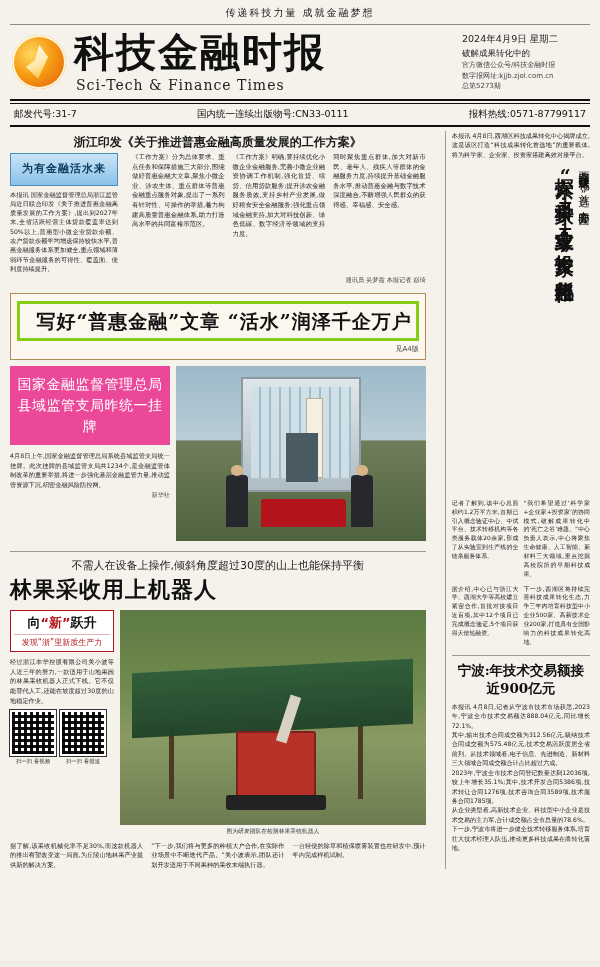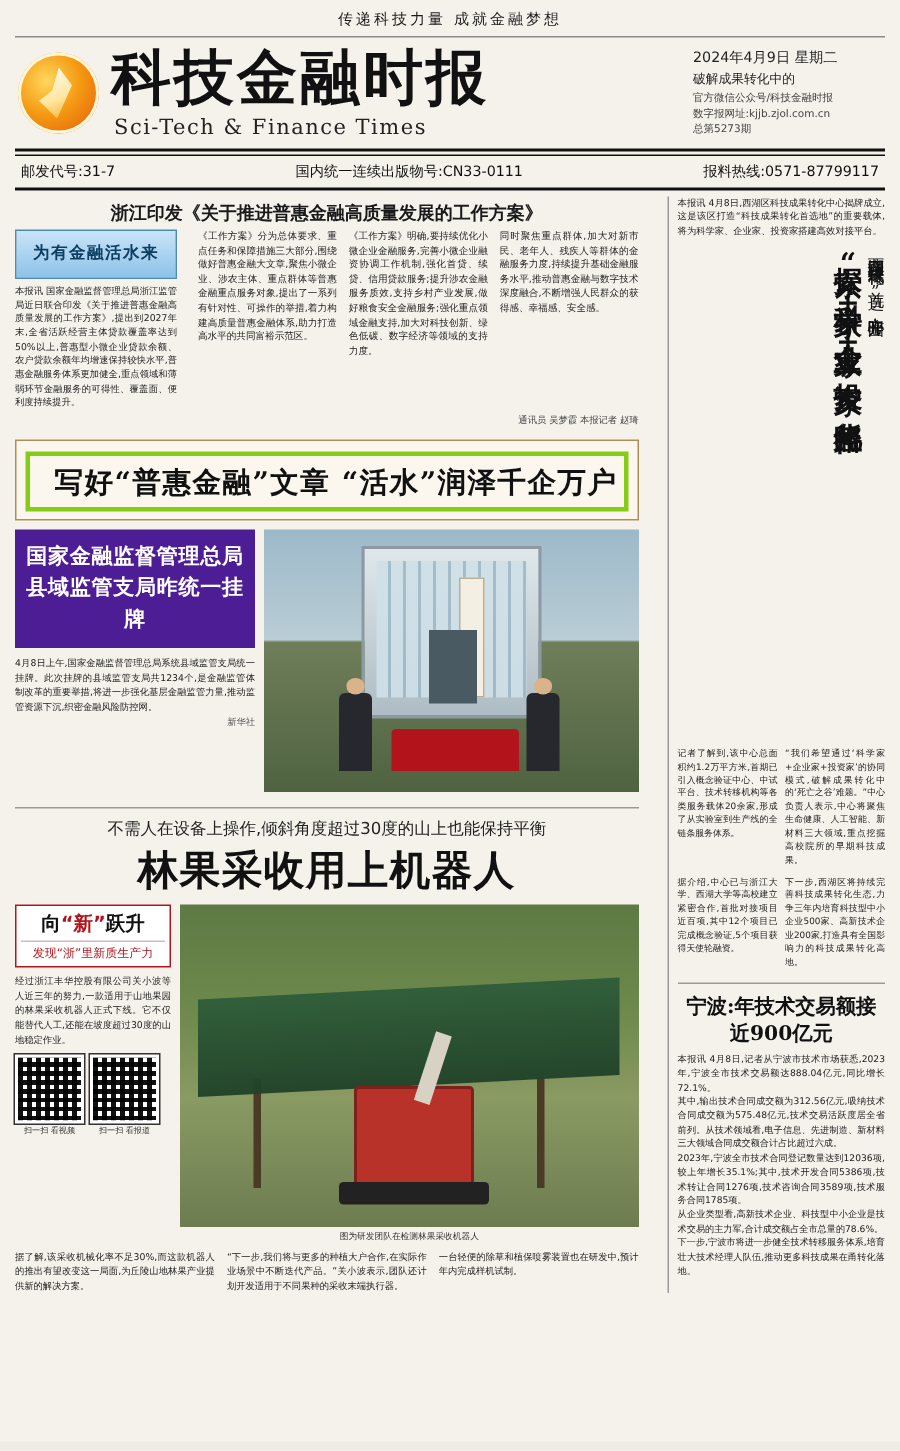--- a/index.html
+++ b/index.html
@@ -115,21 +115,21 @@
   .banner h2 {
     margin:0; font-family:"DejaVu Serif","Liberation Serif",serif;
     font-size:19px; font-weight:bold; color:#111; letter-spacing:1px;
   }
   .banner .ref { font-size:7px; color:#444; text-align:right; padding-top:3px; }
 
   
   .photo-row { display:flex; gap:6px; margin-top:4px; }
   .photo-left { width:160px; }
   .photo-title {
-    background:#4c1d95; color:#fff; font-weight:bold; font-size:14px;
+    background:#ec4899; color:#fff; font-weight:normal; font-size:14px;
     text-align:center; padding:8px 4px; line-height:1.5; letter-spacing:.5px;
   }
   .photo-caption {
     font-size:6.2px; line-height:1.55; color:#222; margin-top:6px; text-align:justify;
   }
   .photo-caption .sig { display:block; text-align:right; color:#555; }
   .photo {
     flex:1; height:175px; position:relative; overflow:hidden;
     background:linear-gradient(180deg,#9db9c9 0%, #b9cdd6 42%, #6f7d5a 43%, #4f6340 100%);
   }
@@ -150,22 +150,22 @@
   .ph-p1:after, .ph-p2:after { content:""; position:absolute; left:22%; top:-18%; width:56%; height:20%; background:#d9b48a; border-radius:50%; }
   .ph-sign {
     position:absolute; left:52%; top:18%; width:7%; height:46%;
     background:#f3efe2; border:1px solid #b9ae92;
   }
 
   
   .sub-story { margin-top:10px; border-top:1px solid #999; padding-top:6px; }
   .sub-kicker { text-align:center; font-size:11px; color:#222; padding-bottom:2px; }
   .sub-head {
-    text-align:center; font-family:Liberation Mono, monospace;
-    font-size:27px; font-weight:bold; color:#111; letter-spacing:1px; padding-bottom:5px;
+    font-family:Liberation Mono, monospace;
+    font-size:22px; font-weight:bold; color:#111; letter-spacing:1px; padding-bottom:5px;
   }
   .sub-body { display:flex; gap:6px; }
   .sub-left { width:104px; }
   .brand-box {
     border:1px solid #b3141b; padding:3px; text-align:center; margin-bottom:5px; background:#fff;
   }
   .brand-1 { font-size:13px; font-weight:bold; color:#111; }
   .brand-1 em { color:#b3141b; font-style:normal; }
   .brand-2 { font-size:8px; color:#b3141b; border-top:1px solid #e0b4b6; margin-top:2px; padding-top:2px; }
   .sub-col-text { font-size:6.2px; line-height:1.55; text-align:justify; color:#222; }
@@ -279,20 +279,21 @@
         <div class="c">《工作方案》分为总体要求、重点任务和保障措施三大部分,围绕做好普惠金融大文章,聚焦小微企业、涉农主体、重点群体等普惠金融重点服务对象,提出了一系列有针对性、可操作的举措,着力构建高质量普惠金融体系,助力打造高水平的共同富裕示范区。</div>
         <div class="c">《工作方案》明确,要持续优化小微企业金融服务,完善小微企业融资协调工作机制,强化首贷、续贷、信用贷款服务;提升涉农金融服务质效,支持乡村产业发展,做好粮食安全金融服务;强化重点领域金融支持,加大对科技创新、绿色低碳、数字经济等领域的支持力度。</div>
         <div class="c">同时聚焦重点群体,加大对新市民、老年人、残疾人等群体的金融服务力度,持续提升基础金融服务水平,推动普惠金融与数字技术深度融合,不断增强人民群众的获得感、幸福感、安全感。</div>
       </div>
       <div class="byline">通讯员 吴梦霞 本报记者 赵琦</div>
 
       <div class="banner">
         <div class="banner-inner">
           <h2>写好“普惠金融”文章  “活水”润泽千企万户</h2>
         </div>
+        <div class="ref">见A4版</div>
       </div>
 
       <div class="photo-row">
         <div class="photo-left">
           <div class="photo-title">
             <div>国家金融监督管理总局</div>
             <div>县域监管支局昨统一挂牌</div>
           </div>
           <div class="photo-caption">
             <span>4月8日上午,国家金融监督管理总局系统县域监管支局统一挂牌。此次挂牌的县域监管支局共1234个,是金融监管体制改革的重要举措,将进一步强化基层金融监管力量,推动监管资源下沉,织密金融风险防控网。</span>

